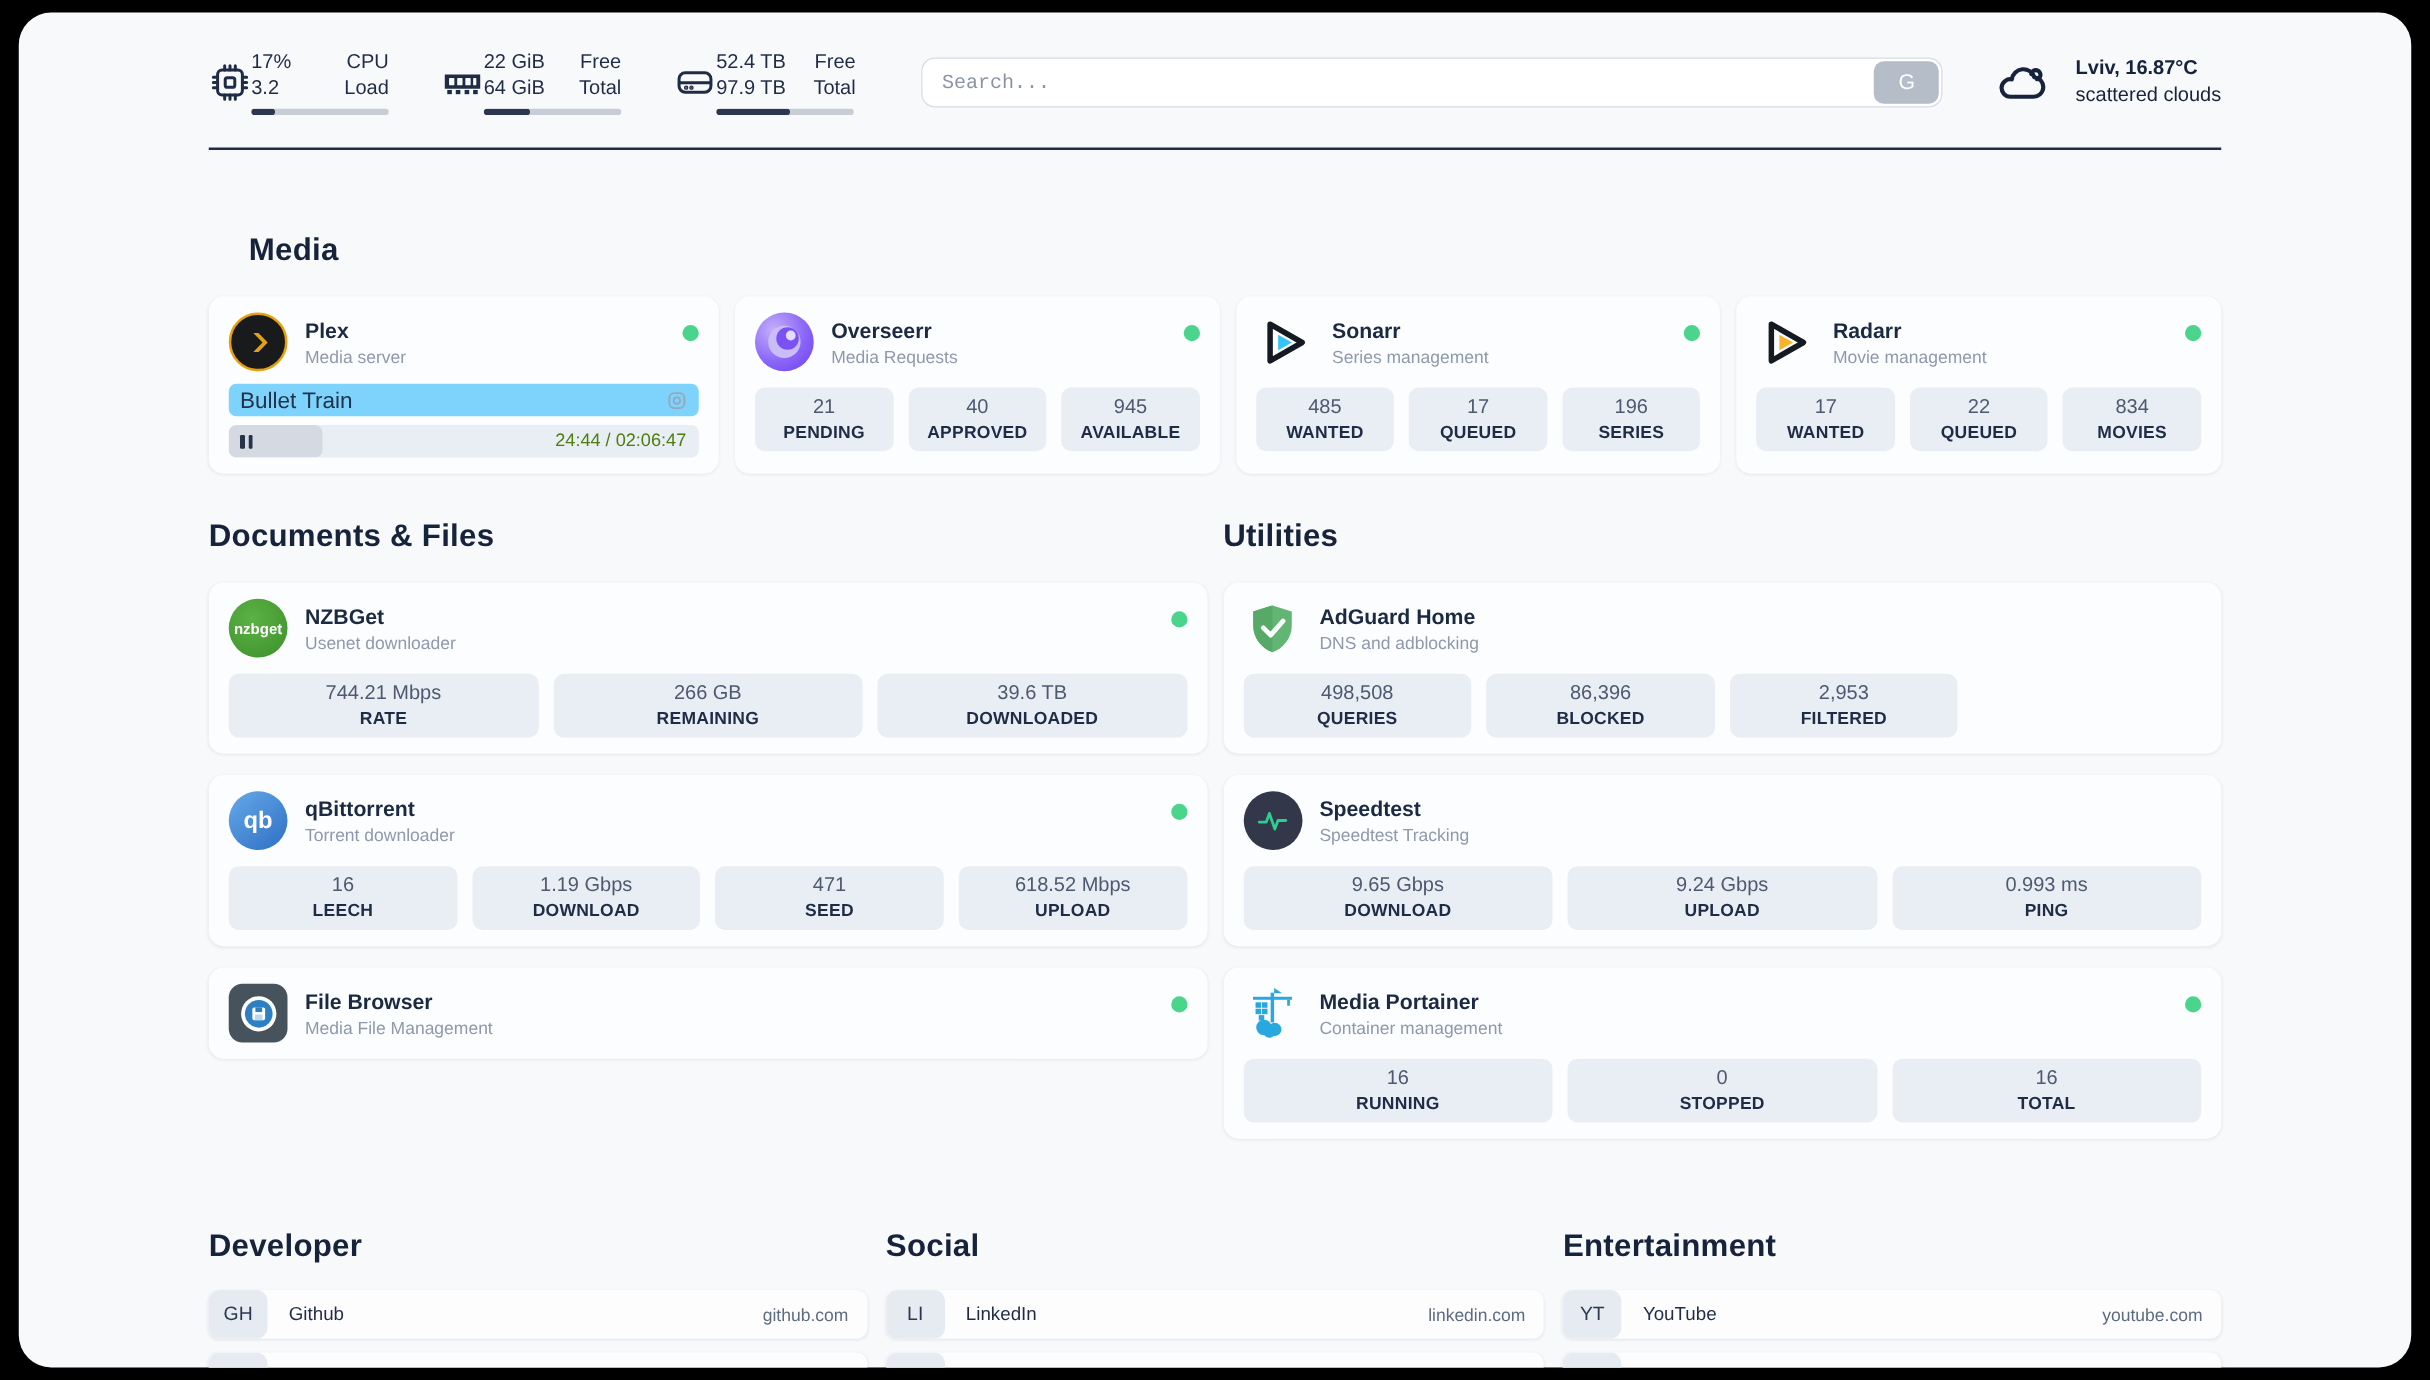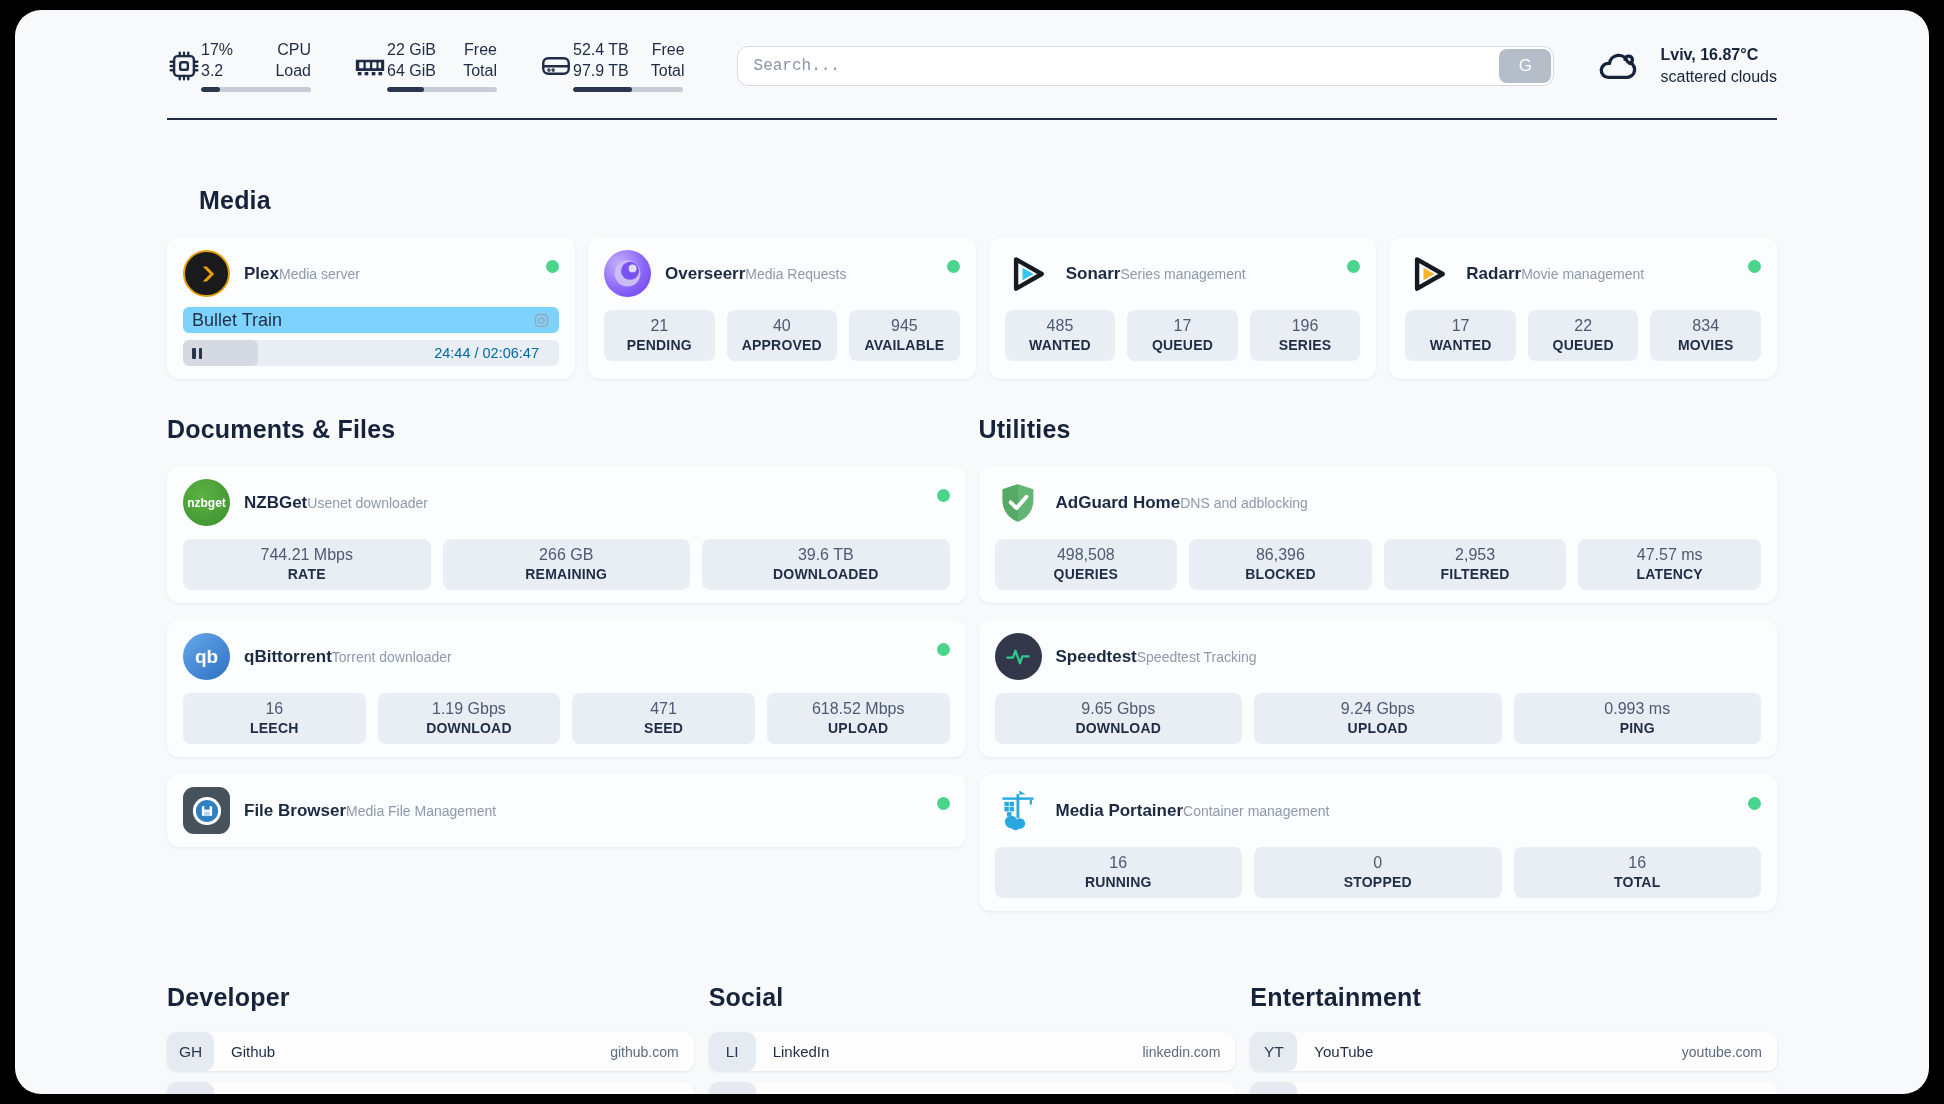--- a/index.html
+++ b/index.html
@@ -38,42 +38,42 @@
   
   .section-title { font-size:25px; font-weight:600; color:#16233b; letter-spacing:0.2px; }
   .media-title { margin-top:66px;margin-left:32px; }
   .media-grid { display:grid; grid-template-columns:408px 1fr 1fr 1fr; gap:13px; margin-top:22px; }
   .two-col { display:grid; grid-template-columns:1fr 1fr; gap:13px; margin-top:36px; }
   .col-title { margin-bottom:22px; }
   .col-cards { display:flex; flex-direction:column; gap:17px; }
 
   .card { background:#fcfdfe; border-radius:12px; padding:13px 16px; box-shadow:0 1px 3px rgba(20,32,56,0.07); }
   .app-row { display:flex; align-items:center; gap:14px; }
-  .app-names { display:flex; flex-direction:row; }
+  .app-names { display:flex; flex-direction:column; }
   .app-title { font-size:17px; font-weight:600; color:#1b2a42; }
   .app-sub { font-size:14px; color:#8e99ab; margin-top:2px; }
   .status-dot { width:13px; height:13px; border-radius:50%; background:#4bd48c; margin-left:auto; align-self:flex-start; margin-top:10px; }
 
   .stats { display:grid; gap:12px; margin-top:13px; }
   .stats.c3 { grid-template-columns:repeat(3,1fr); }
   .stats.c4 { grid-template-columns:repeat(4,1fr); }
   .stat { background:#e9edf4; border-radius:8px; text-align:center; padding:7px 4px 8px; }
   .stat-value { font-size:16px; color:#4d5a70; }
   .stat-label { font-size:14px; font-weight:700; color:#1e2c46; margin-top:2px; letter-spacing:0.2px; }
 
   
   .np-title { margin-top:10px; height:26px; background:#7dd3fc; border-radius:6px; display:flex; align-items:center;
               padding:0 9px; font-size:18px; color:#23324a; }
   .np-title svg { margin-left:auto; width:17px; height:17px; }
   .np-progress { position:relative; margin-top:7px; height:26px; background:#e9edf4; border-radius:6px; overflow:hidden;
                  display:flex; align-items:center; }
   .np-fill { position:absolute; left:0; top:0; bottom:0; background:#d5dae2; border-radius:6px; }
   .np-pause { position:relative; display:flex; gap:3px; margin-left:9px; }
   .np-pause span { width:3.5px; height:11px; background:#26334b; border-radius:1px; }
-  .np-time { position:relative; margin-left:auto; padding-right:20px; font-size:14.5px; color:#0369a1; }
+  .np-time { position:relative; margin-left:auto; padding-right:10px; font-size:14.5px; color:#4d7c0f; }
 
   
   .icon-tile { width:47px; height:47px; flex:0 0 auto; display:flex; align-items:center; justify-content:center; }
   .circ { border-radius:50%; }
   .plex-bg { background:#191a1c; border:2px solid #e6a00e; }
   .overseerr-bg { background:radial-gradient(circle at 32% 30%, #c3b0fb, #8b66f7 55%, #6a3df0); }
   .nzbget-bg { background:radial-gradient(circle at 40% 35%, #5cb244, #3c8f2c); }
   .nzbget-bg span { color:#fff; font-size:12px; font-weight:700; }
   .qbit-bg { background:linear-gradient(140deg,#66a9e8,#2e6fc4); }
   .qbit-bg span { color:#fff; font-size:19px; font-weight:600; }
@@ -431,24 +431,20 @@
               <div class="stat-label">QUERIES</div>
             </div>
             <div class="stat">
               <div class="stat-value">86,396</div>
               <div class="stat-label">BLOCKED</div>
             </div>
             <div class="stat">
               <div class="stat-value">2,953</div>
               <div class="stat-label">FILTERED</div>
             </div>
-            <div class="stat">
-              <div class="stat-value">47.57 ms</div>
-              <div class="stat-label">LATENCY</div>
-            </div>
           </div>
         </div>
 
         <div class="card">
           <div class="app-row">
             <div class="icon-tile circ speedtest-bg">
               <svg viewBox="0 0 24 24" width="30" height="30">
                 <polyline points="3.5,12.5 8,12.5 10,7 13.5,17 15.5,11.5 20.5,11.5" fill="none" stroke="#2ecc8e" stroke-width="1.8" stroke-linecap="round" stroke-linejoin="round"></polyline>
               </svg>
             </div>

